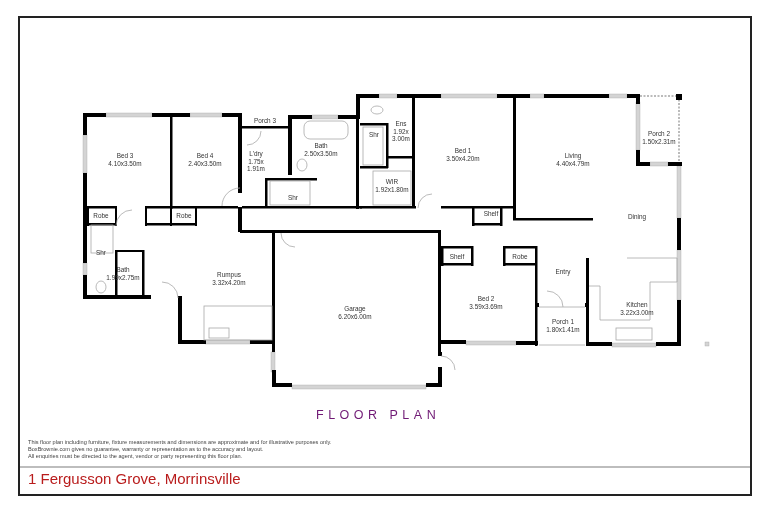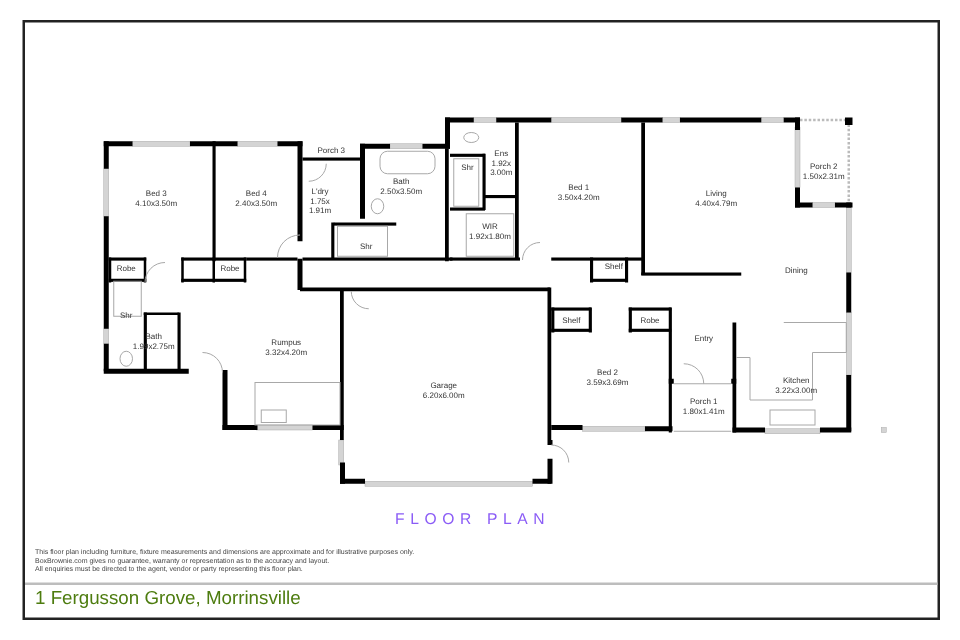--- a/index.html
+++ b/index.html
@@ -2,24 +2,24 @@
 <html><head>
 <meta charset="utf-8">
 <style>
   html, body { margin: 0; padding: 0; background: #ffffff; }
   body { width: 768px; height: 512px; position: relative; overflow: hidden; font-family: "Liberation Sans", sans-serif; }
   .frame { position: absolute; left: 18px; top: 16px; width: 730px; height: 476px; border: 2px solid #222; box-sizing: content-box; }
   .divider { position: absolute; left: 20px; top: 466px; width: 730px; height: 2px; background: #bdbdbd; }
   .plan { position: absolute; left: 0; top: 0; width: 768px; height: 512px; }
   .lbl { position: absolute; font-size: 6.4px; color: #333; text-align: center; line-height: 7.6px; white-space: nowrap; transform: translateX(-50%); }
   .lbl span { display: block; }
-  .plan-title { position: absolute; left: 316px; top: 408px; font-size: 12.5px; letter-spacing: 4.5px; color: #8b5cf6; }
+  .plan-title { position: absolute; left: 316px; top: 408px; font-size: 12.5px; letter-spacing: 4.5px; color: #701a75; }
   .disclaimer { position: absolute; left: 28px; top: 439px; font-size: 5.6px; line-height: 7px; color: #444; }
   .disclaimer div { white-space: nowrap; }
-  .address { position: absolute; left: 28px; top: 470px; font-size: 15px; color: #4d7c0f; }
+  .address { position: absolute; left: 28px; top: 470px; font-size: 15px; color: #b91c1c; }
 </style>
 </head>
 <body>
 
 <div class="frame"></div>
 <div class="divider"></div>
 
 <svg class="plan" viewBox="0 0 768 512" xmlns="http://www.w3.org/2000/svg">
 
   <g fill="#d4d4d4" stroke="#aaa" stroke-width="0.4">

